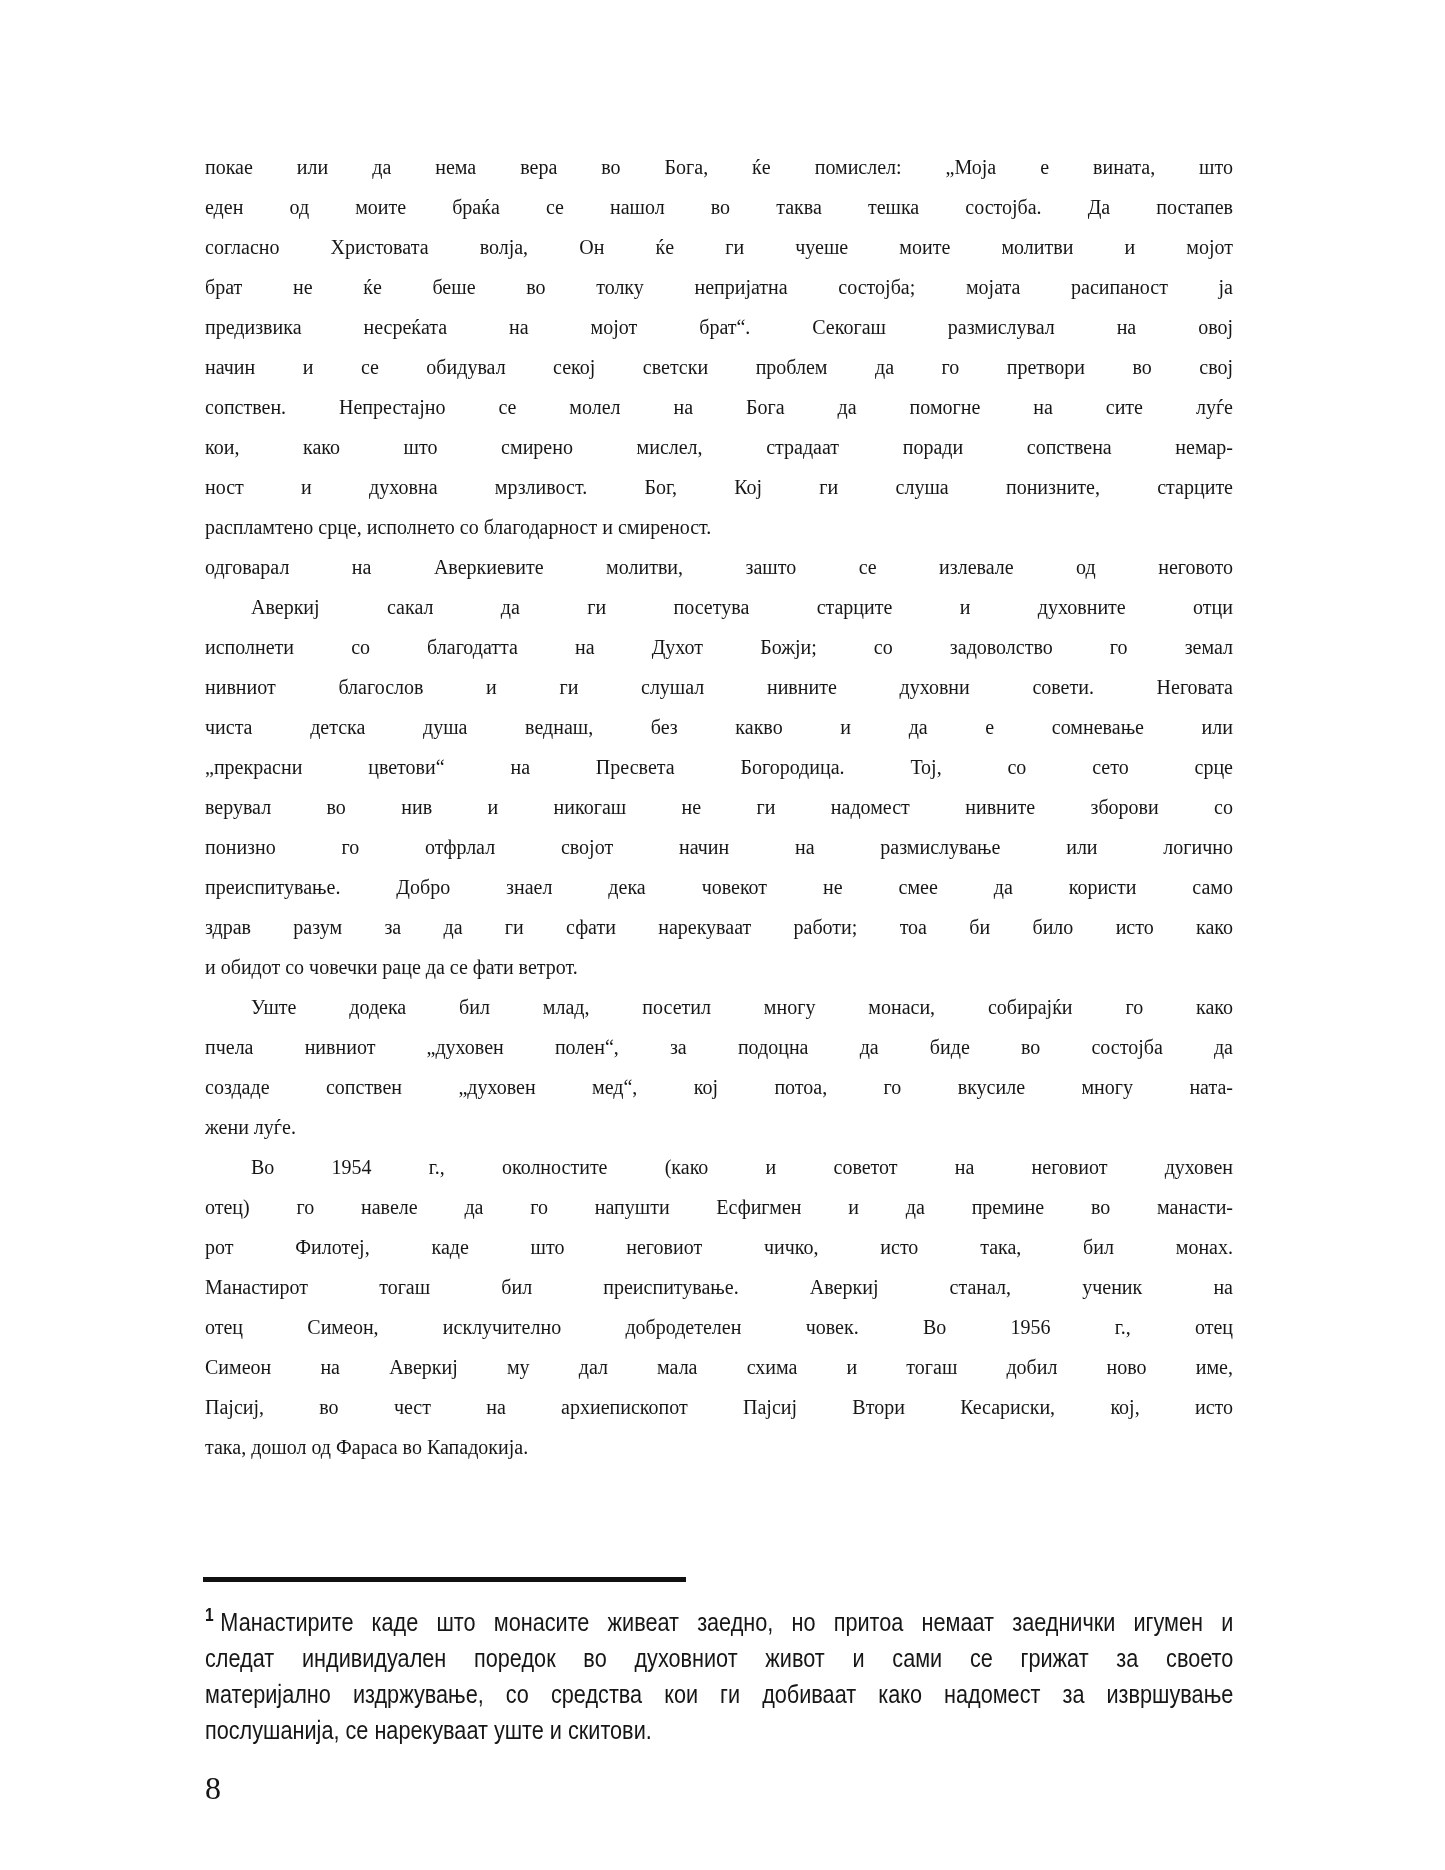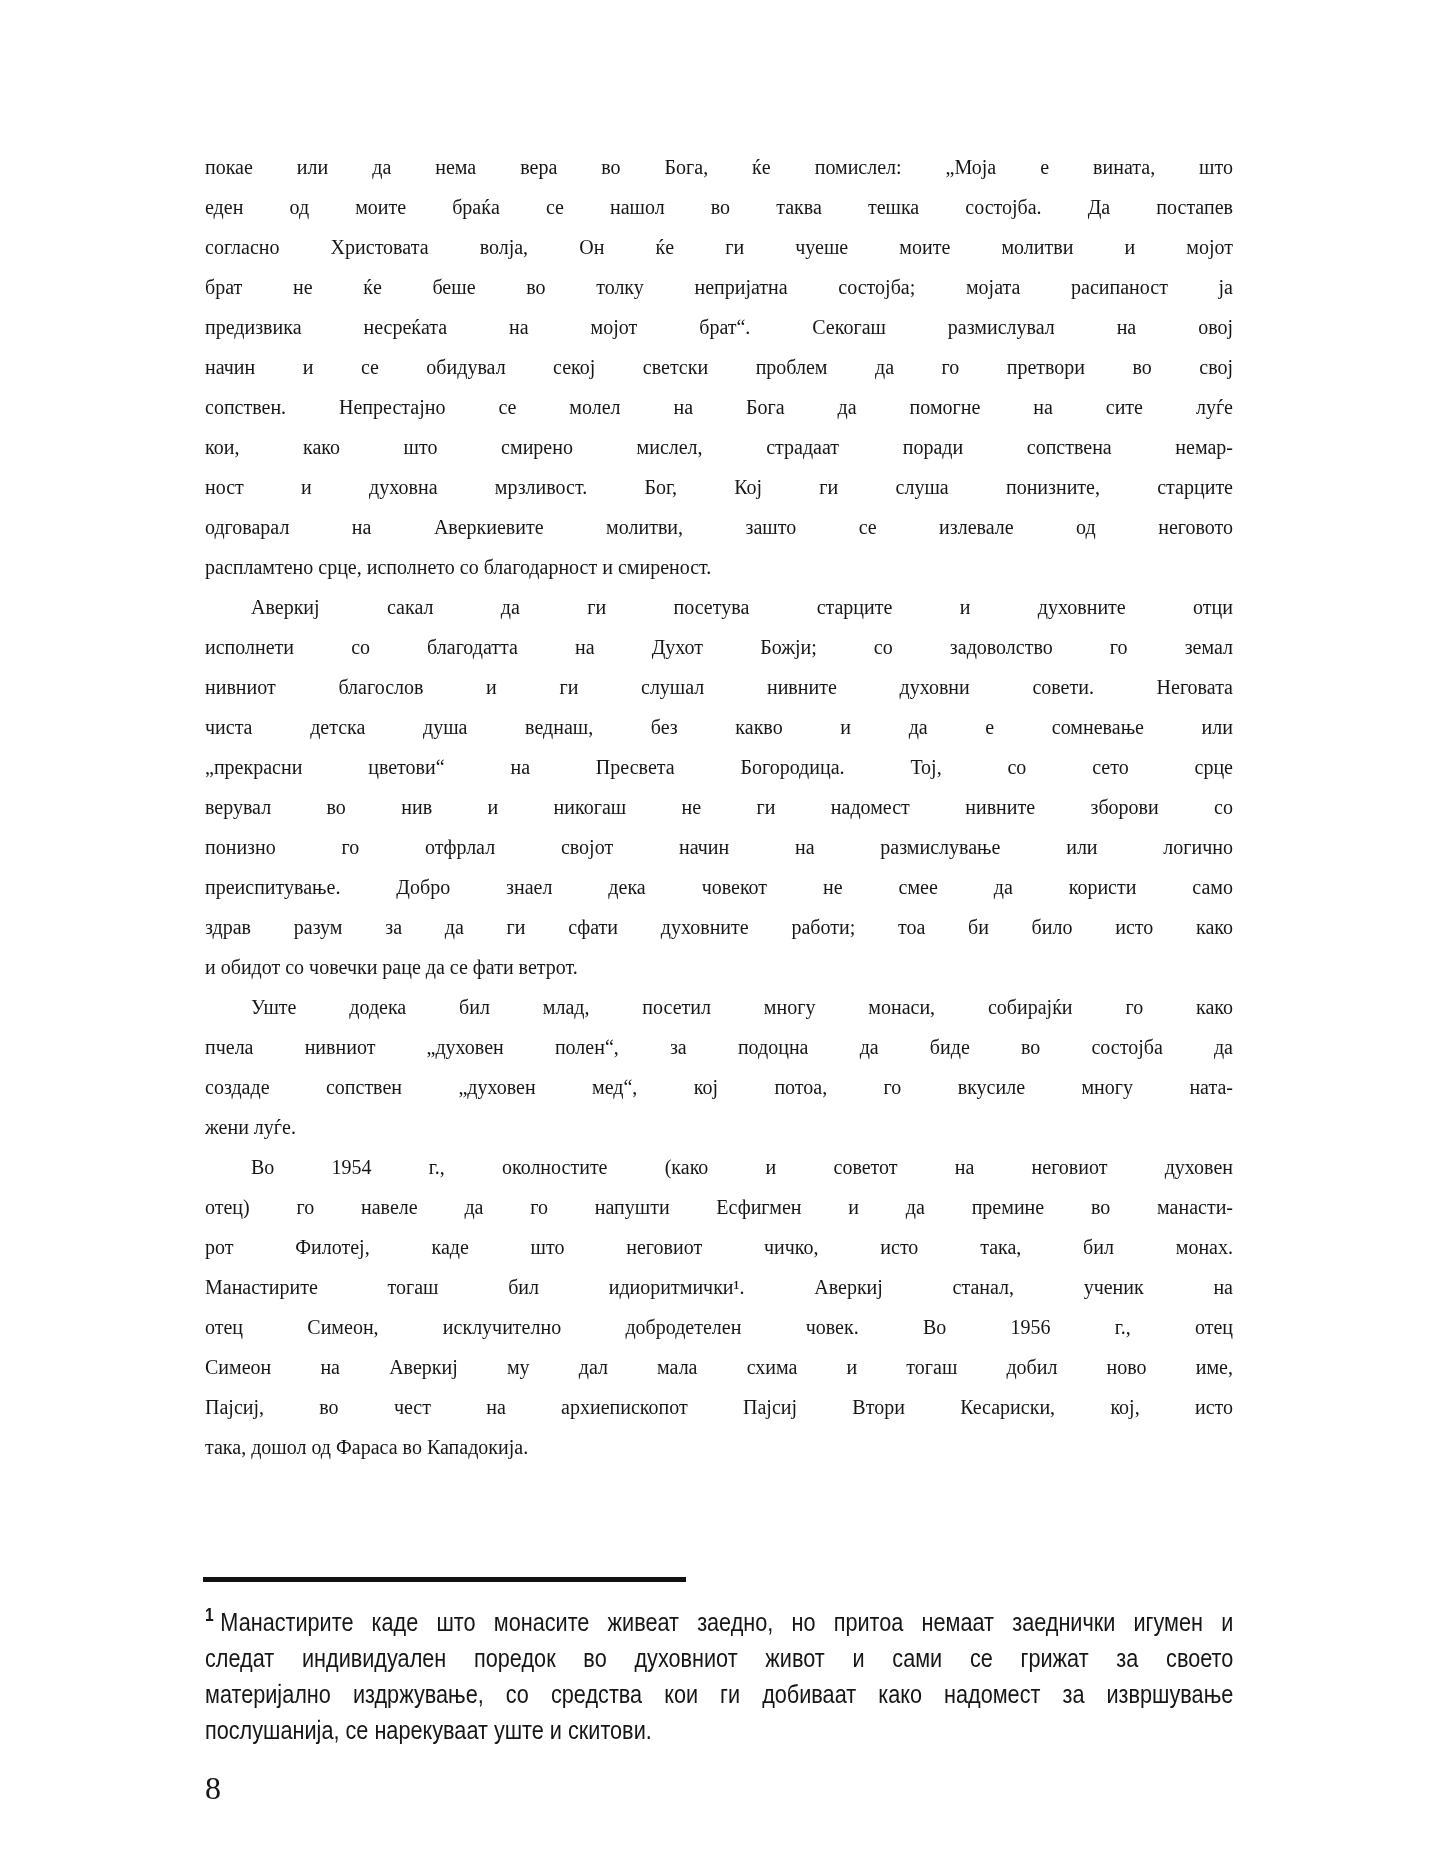--- a/index.html
+++ b/index.html
@@ -90,40 +90,40 @@
   <main class="body-text">
       <div class="line">покае или да нема вера во Бога, ќе помислел: „Моја е вината, што</div>
       <div class="line">еден од моите браќа се нашол во таква тешка состојба. Да постапев</div>
       <div class="line">согласно Христовата волја, Он ќе ги чуеше моите молитви и мојот</div>
       <div class="line">брат не ќе беше во толку непријатна состојба; мојата расипаност ја</div>
       <div class="line">предизвика несреќата на мојот брат“. Секогаш размислувал на овој</div>
       <div class="line">начин и се обидувал секој светски проблем да го претвори во свој</div>
       <div class="line">сопствен. Непрестајно се молел на Бога да помогне на сите луѓе</div>
       <div class="line">кои, како што смирено мислел, страдаат поради сопствена немар-</div>
       <div class="line">ност и духовна мрзливост. Бог, Кој ги слуша понизните, старците</div>
+      <div class="line last">распламтено срце, исполнето со благодарност и смиреност.</div>
       <div class="line">одговарал на Аверкиевите молитви, зашто се излевале од неговото</div>
-      <div class="line last">распламтено срце, исполнето со благодарност и смиреност.</div>
       <div class="line indent">Аверкиј сакал да ги посетува старците и духовните отци</div>
       <div class="line">исполнети со благодатта на Духот Божји; со задоволство го земал</div>
       <div class="line">нивниот благослов и ги слушал нивните духовни совети. Неговата</div>
       <div class="line">чиста детска душа веднаш, без какво и да е сомневање или</div>
       <div class="line">„прекрасни цветови“ на Пресвета Богородица. Тој, со сето срце</div>
       <div class="line">верувал во нив и никогаш не ги надомест нивните зборови со</div>
       <div class="line">понизно го отфрлал својот начин на размислување или логично</div>
       <div class="line">преиспитување. Добро знаел дека човекот не смее да користи само</div>
-      <div class="line">здрав разум за да ги сфати духовните работи; тоа би било исто како</div>
+      <div class="line">здрав разум за да ги сфати нарекуваат работи; тоа би било исто како</div>
       <div class="line last">и обидот со човечки раце да се фати ветрот.</div>
       <div class="line indent">Уште додека бил млад, посетил многу монаси, собирајќи го како</div>
       <div class="line">пчела нивниот „духовен полен“, за подоцна да биде во состојба да</div>
       <div class="line">создаде сопствен „духовен мед“, кој потоа, го вкусиле многу ната-</div>
       <div class="line last">жени луѓе.</div>
       <div class="line indent">Во 1954 г., околностите (како и советот на неговиот духовен</div>
       <div class="line">отец) го навеле да го напушти Есфигмен и да премине во манасти-</div>
       <div class="line">рот Филотеј, каде што неговиот чичко, исто така, бил монах.</div>
-      <div class="line">Манастирите тогаш бил идиоритмички¹. Аверкиј станал, ученик на</div>
+      <div class="line">Манастирот тогаш бил преиспитување. Аверкиј станал, ученик на</div>
       <div class="line">отец Симеон, исклучително добродетелен човек. Во 1956 г., отец</div>
       <div class="line">Симеон на Аверкиј му дал мала схима и тогаш добил ново име,</div>
       <div class="line">Пајсиј, во чест на архиепископот Пајсиј Втори Кесариски, кој, исто</div>
       <div class="line last">така, дошол од Фараса во Кападокија.</div>
     </main>
   <div class="footnote-rule"></div>
   <section class="footnote">
       <div class="line"><span class="fn-marker">1</span>Манастирите каде што монасите живеат заедно, но притоа немаат заеднички игумен и</div>
       <div class="line">следат индивидуален поредок во духовниот живот и сами се грижат за своето</div>
       <div class="line">материјално издржување, со средства кои ги добиваат како надомест за извршување</div>

